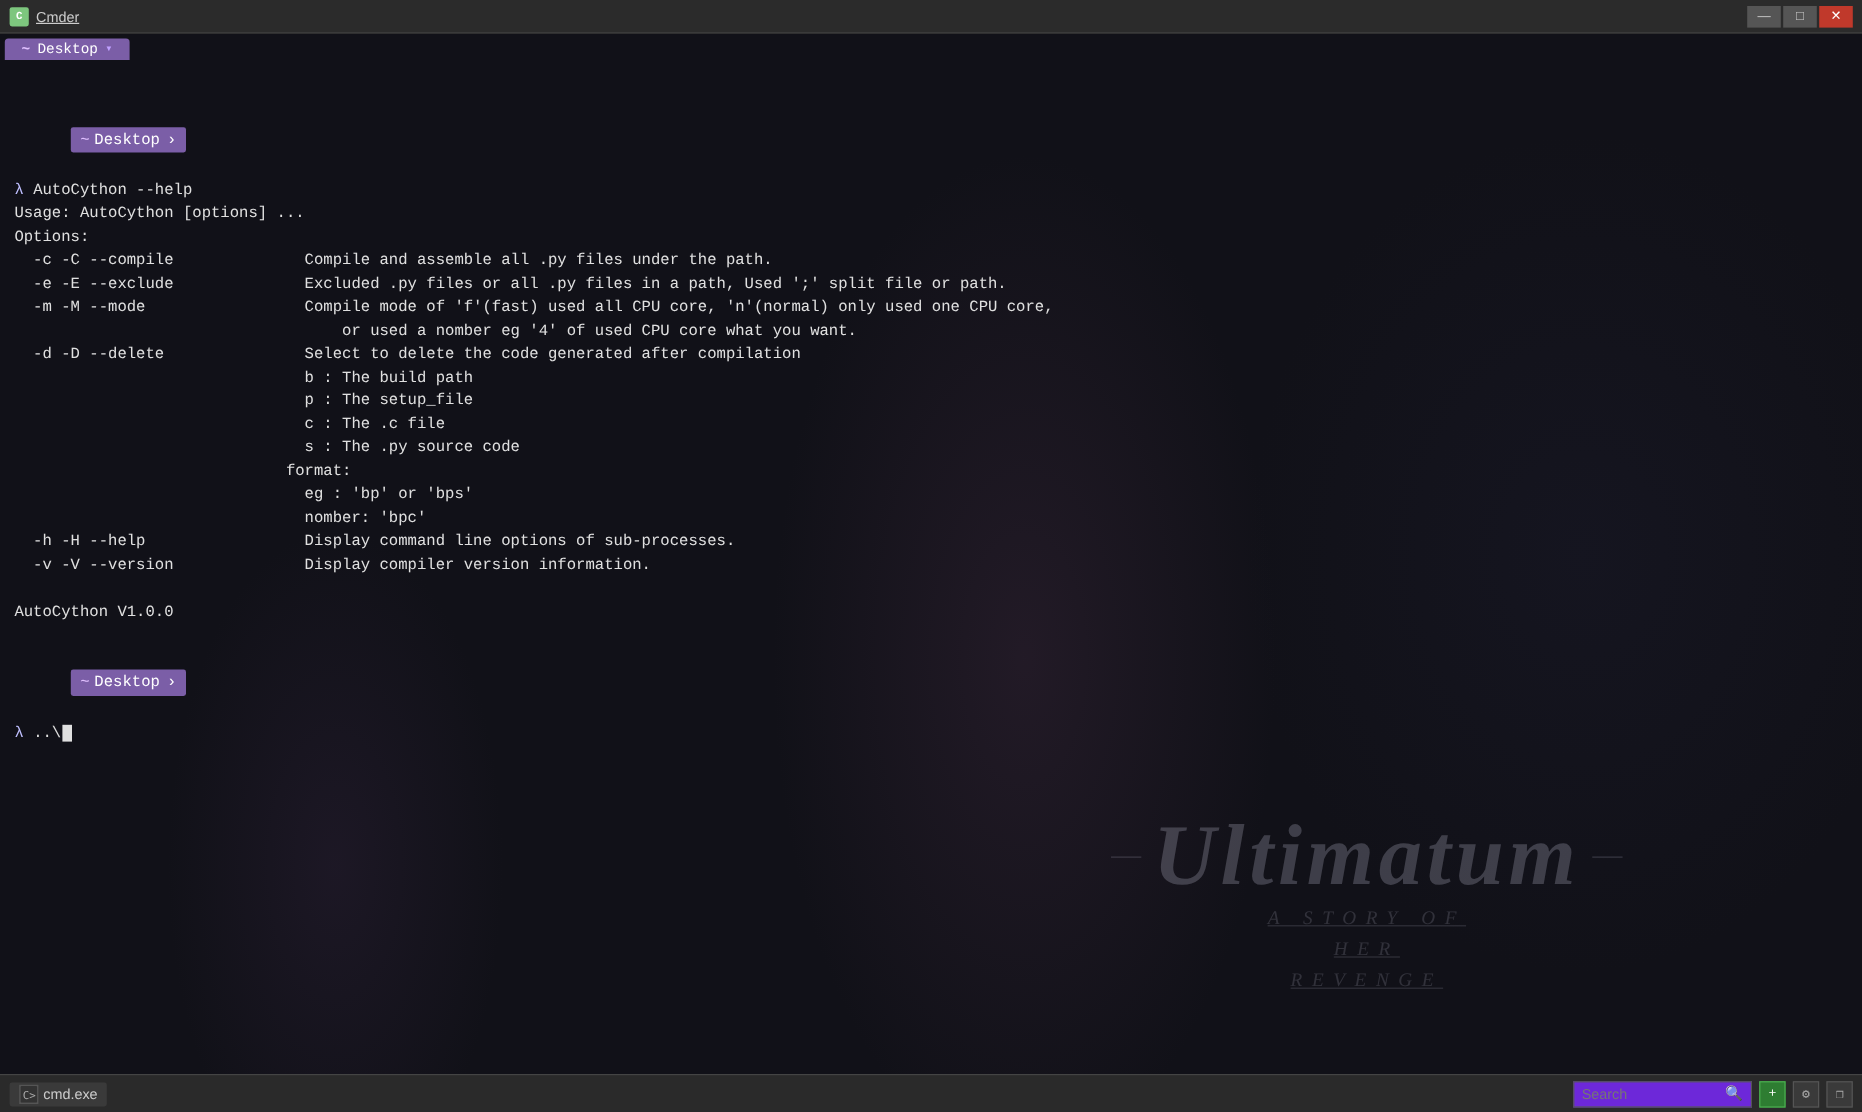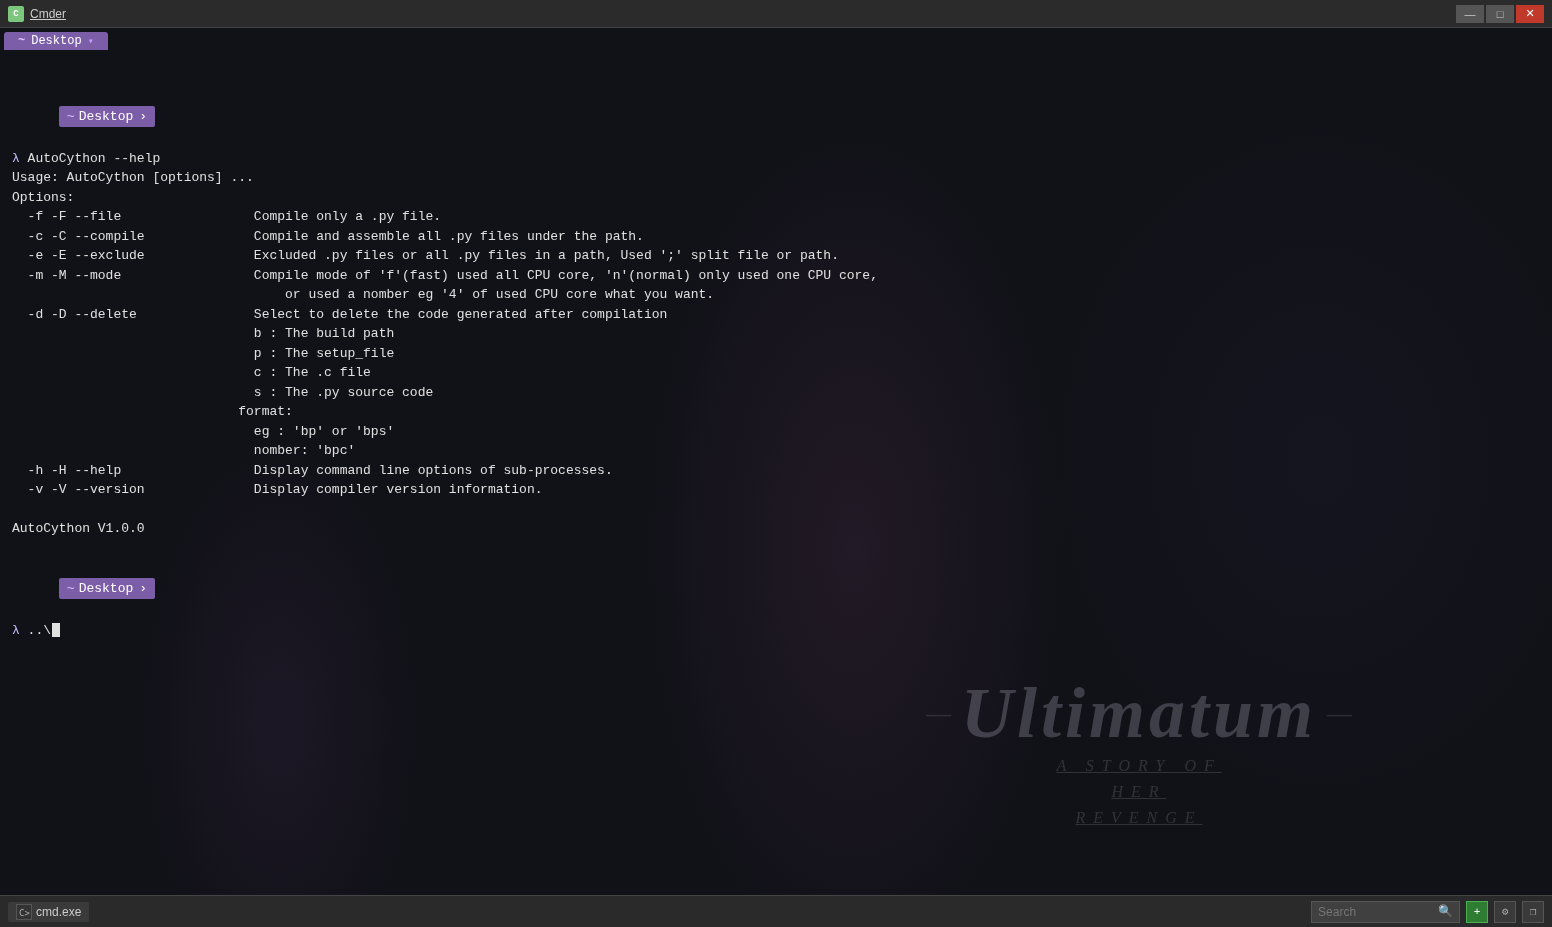--- a/index.html
+++ b/index.html
@@ -132,21 +132,21 @@
     .cmd-icon {
       width: 16px; height: 16px; background: #555;
       display: flex; align-items: center; justify-content: center;
       font-size: 10px; color: #aaa;
     }
     .cmd-label { color: #ccc; font-size: 12px; font-family: 'Segoe UI', sans-serif; }
 
     .statusbar-right { display: flex; align-items: center; gap: 6px; }
     .search-box {
       display: flex; align-items: center;
-      background: #404040; border: 1px solid #555;
+      background: #6d28d9; border: 1px solid #555;
       padding: 2px 6px; height: 22px;
     }
     .search-input {
       background: transparent; border: none; outline: none;
       color: #ccc; font-size: 12px; width: 120px;
       font-family: 'Segoe UI', sans-serif;
     }
     .search-icon-btn {
       color: #aaa; cursor: pointer; font-size: 12px;
     }
@@ -208,21 +208,20 @@
     <div class="terminal-line" style="margin-bottom:2px;">
       <span class="prompt-badge">
         <span class="prompt-tilde">~</span>
         <span style="margin: 0 4px;">Desktop</span>
         <span class="prompt-arrow">›</span>
       </span>
     </div>
     <div class="terminal-line"><span class="lambda">λ</span> AutoCython --help</div>
     <div class="terminal-line">Usage: AutoCython [options] ...</div>
     <div class="terminal-line">Options:</div>
-    <div class="terminal-line">  -f -F --file                 Compile only a .py file.</div>
     <div class="terminal-line">  -c -C --compile              Compile and assemble all .py files under the path.</div>
     <div class="terminal-line">  -e -E --exclude              Excluded .py files or all .py files in a path, Used ';' split file or path.</div>
     <div class="terminal-line">  -m -M --mode                 Compile mode of 'f'(fast) used all CPU core, 'n'(normal) only used one CPU core,</div>
     <div class="terminal-line">                                   or used a nomber eg '4' of used CPU core what you want.</div>
     <div class="terminal-line">  -d -D --delete               Select to delete the code generated after compilation</div>
     <div class="terminal-line">                               b : The build path</div>
     <div class="terminal-line">                               p : The setup_file</div>
     <div class="terminal-line">                               c : The .c file</div>
     <div class="terminal-line">                               s : The .py source code</div>
     <div class="terminal-line">                             format:</div>

